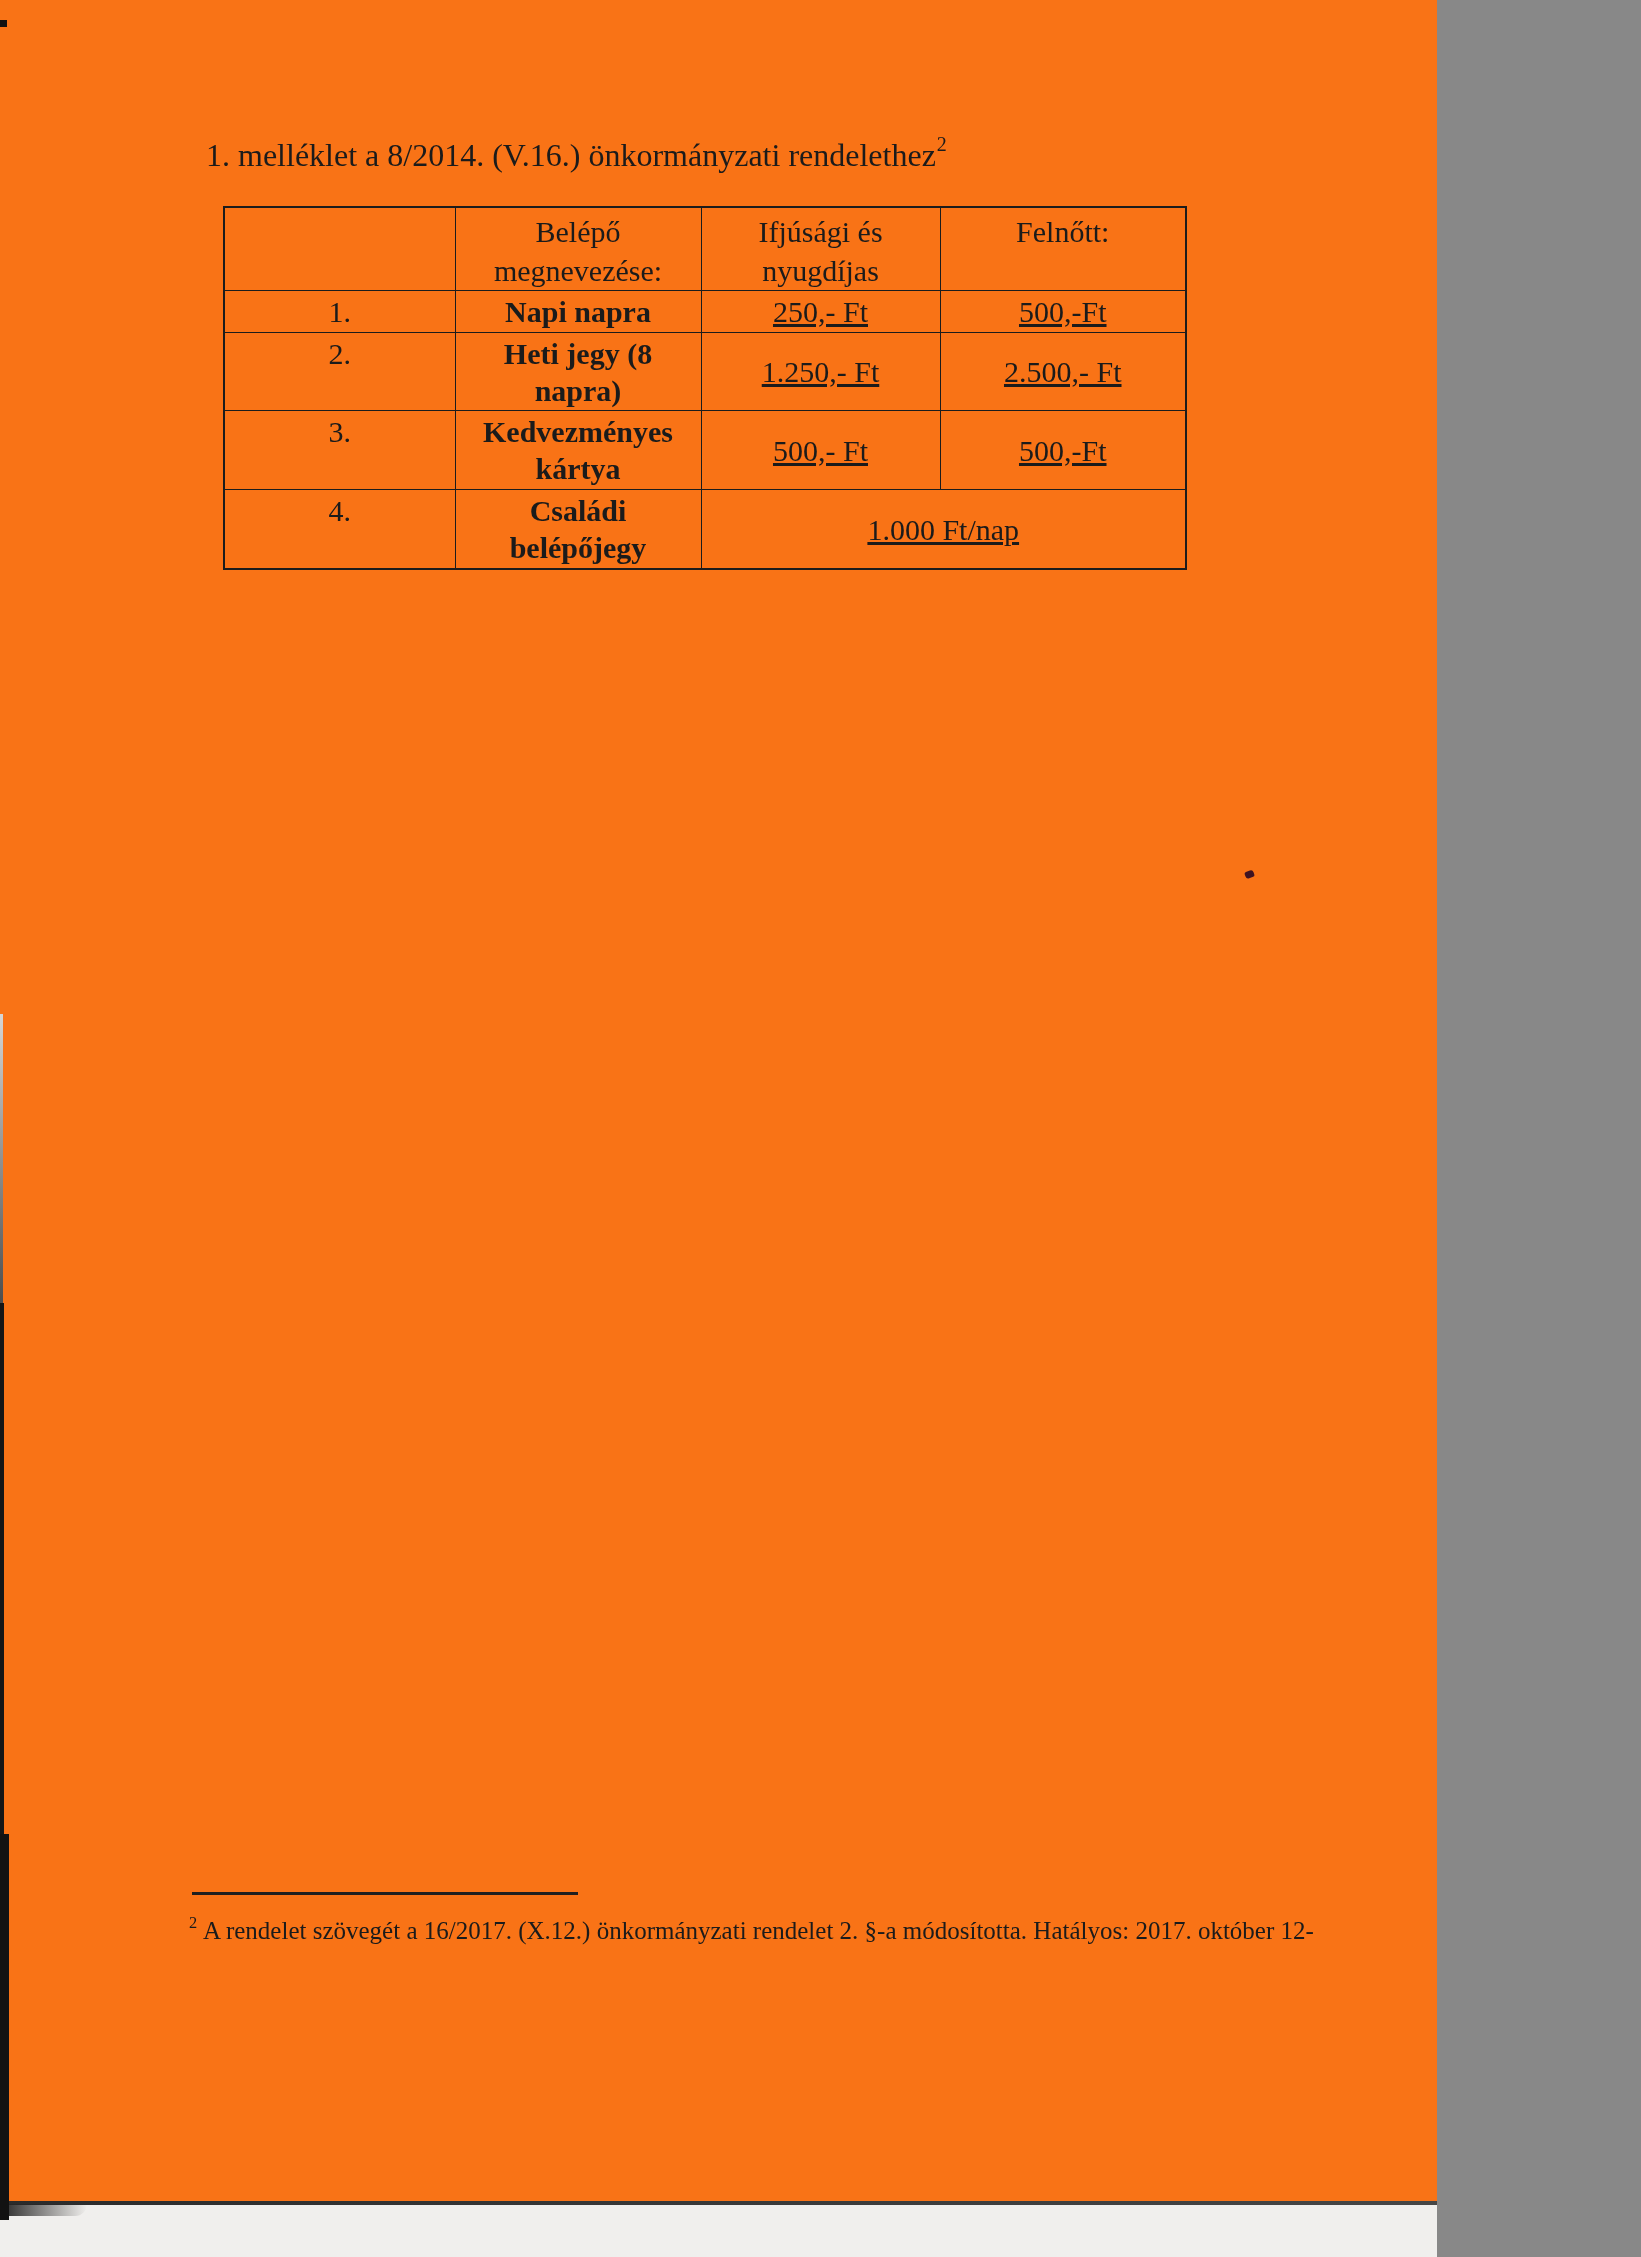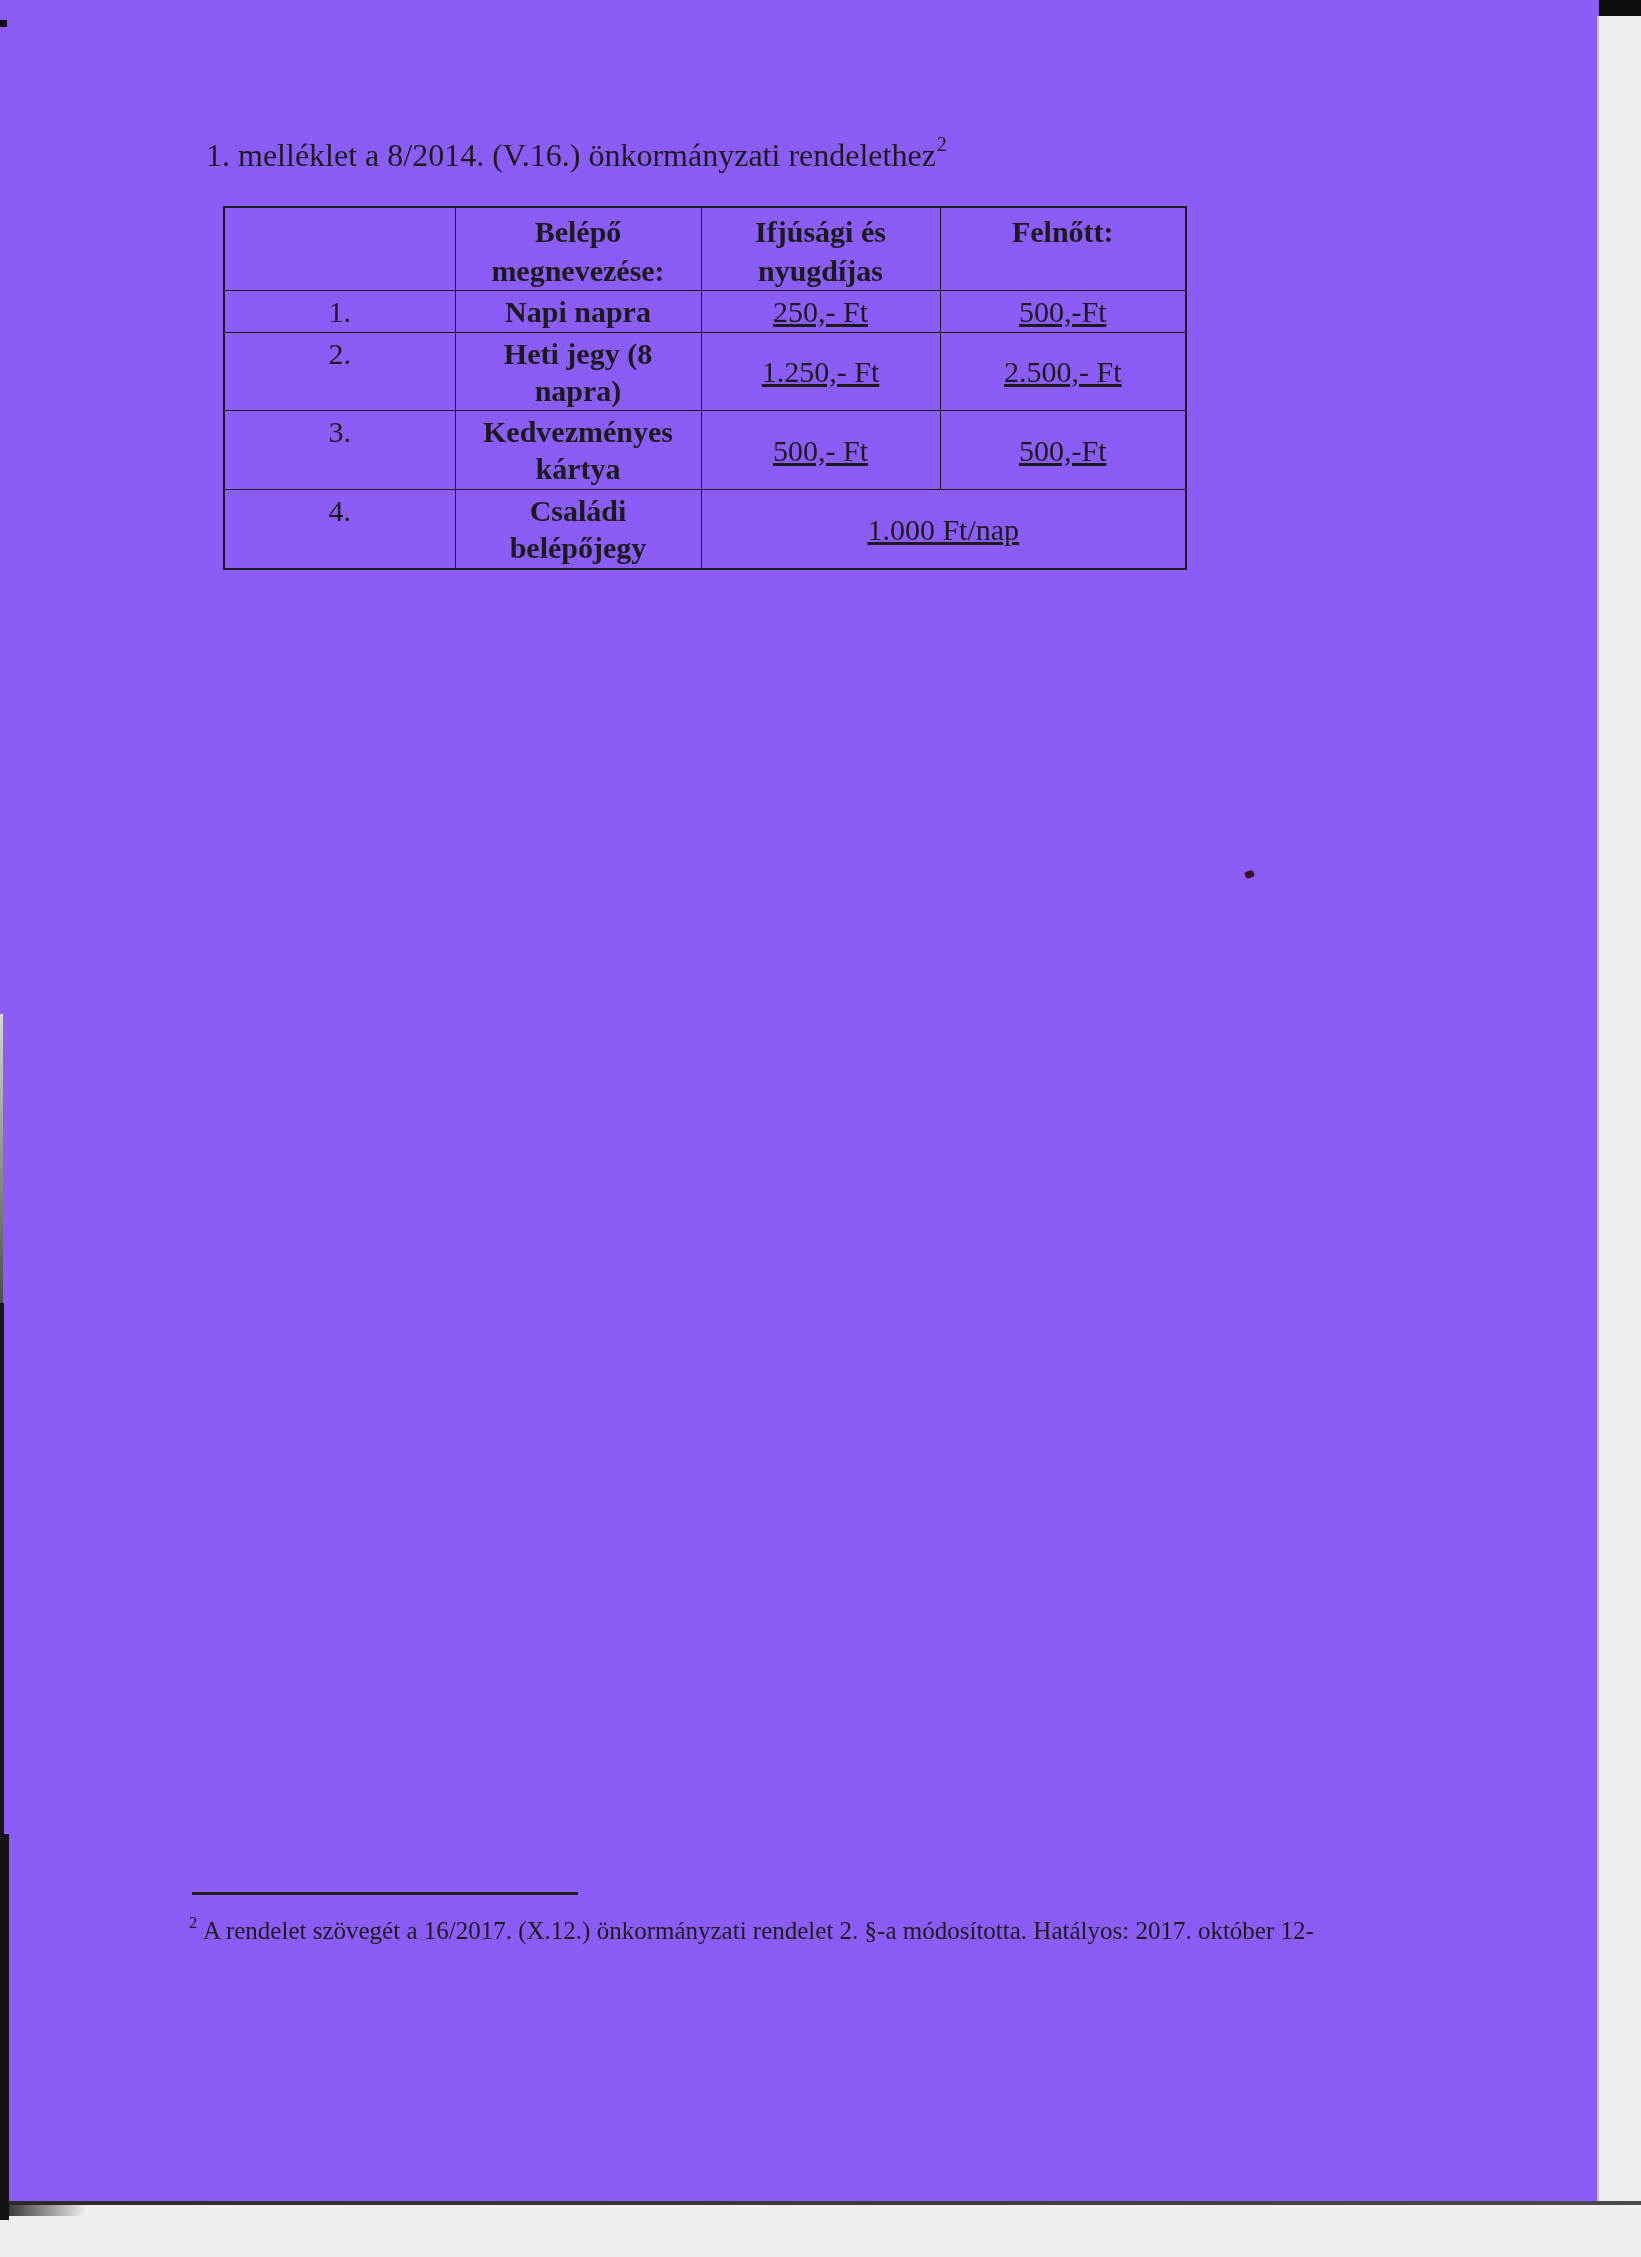--- a/index.html
+++ b/index.html
@@ -1,20 +1,20 @@
 <!DOCTYPE html>
 <html><head>
 <meta charset="utf-8">
 <style>
   html, body { margin: 0; padding: 0; background: #888; }
   .scan {
     position: relative;
-    width: 1641px;
+    width: 1437px;
     height: 2257px;
-    background: #8b5cf6;
+    background: #f97316;
     font-family: "Liberation Serif", serif;
     color: #1b1b1b;
     overflow: hidden;
   }
 
   
   .doc-title {
     position: absolute;
     left: 206px;
     top: 128px;
@@ -40,21 +40,21 @@
     border: 2.9px solid #1c1c1c;
     font-size: 30px;
   }
   .price-table td, .price-table th {
     border: 1.9px solid #1c1c1c;
     padding: 0;
     text-align: center;
     line-height: 37px;
     font-weight: normal;
   }
-  .price-table th { vertical-align: top; padding-top: 3.9px; font-weight: bold; line-height: 39px; margin-top: 34px; }
+  .price-table th { vertical-align: top; padding-top: 3.9px; font-weight: normal; line-height: 39px; margin-top: 34px; }
   .price-table th span { display: block; }
   .price-table td.cell-num { vertical-align: top; padding-top: 1.9px; }
   .price-table td.cell-name { vertical-align: middle; font-weight: bold; padding: 1.9px 9.7px; }
   .price-table td.cell-val { vertical-align: middle; text-decoration: underline; }
   tr.row-h  { height: 77px; }
   tr.row-1  { height: 39px; }
   tr.row-2  { height: 75px; }
   tr.row-3  { height: 74px; }
   tr.row-4  { height: 77px; }
 

